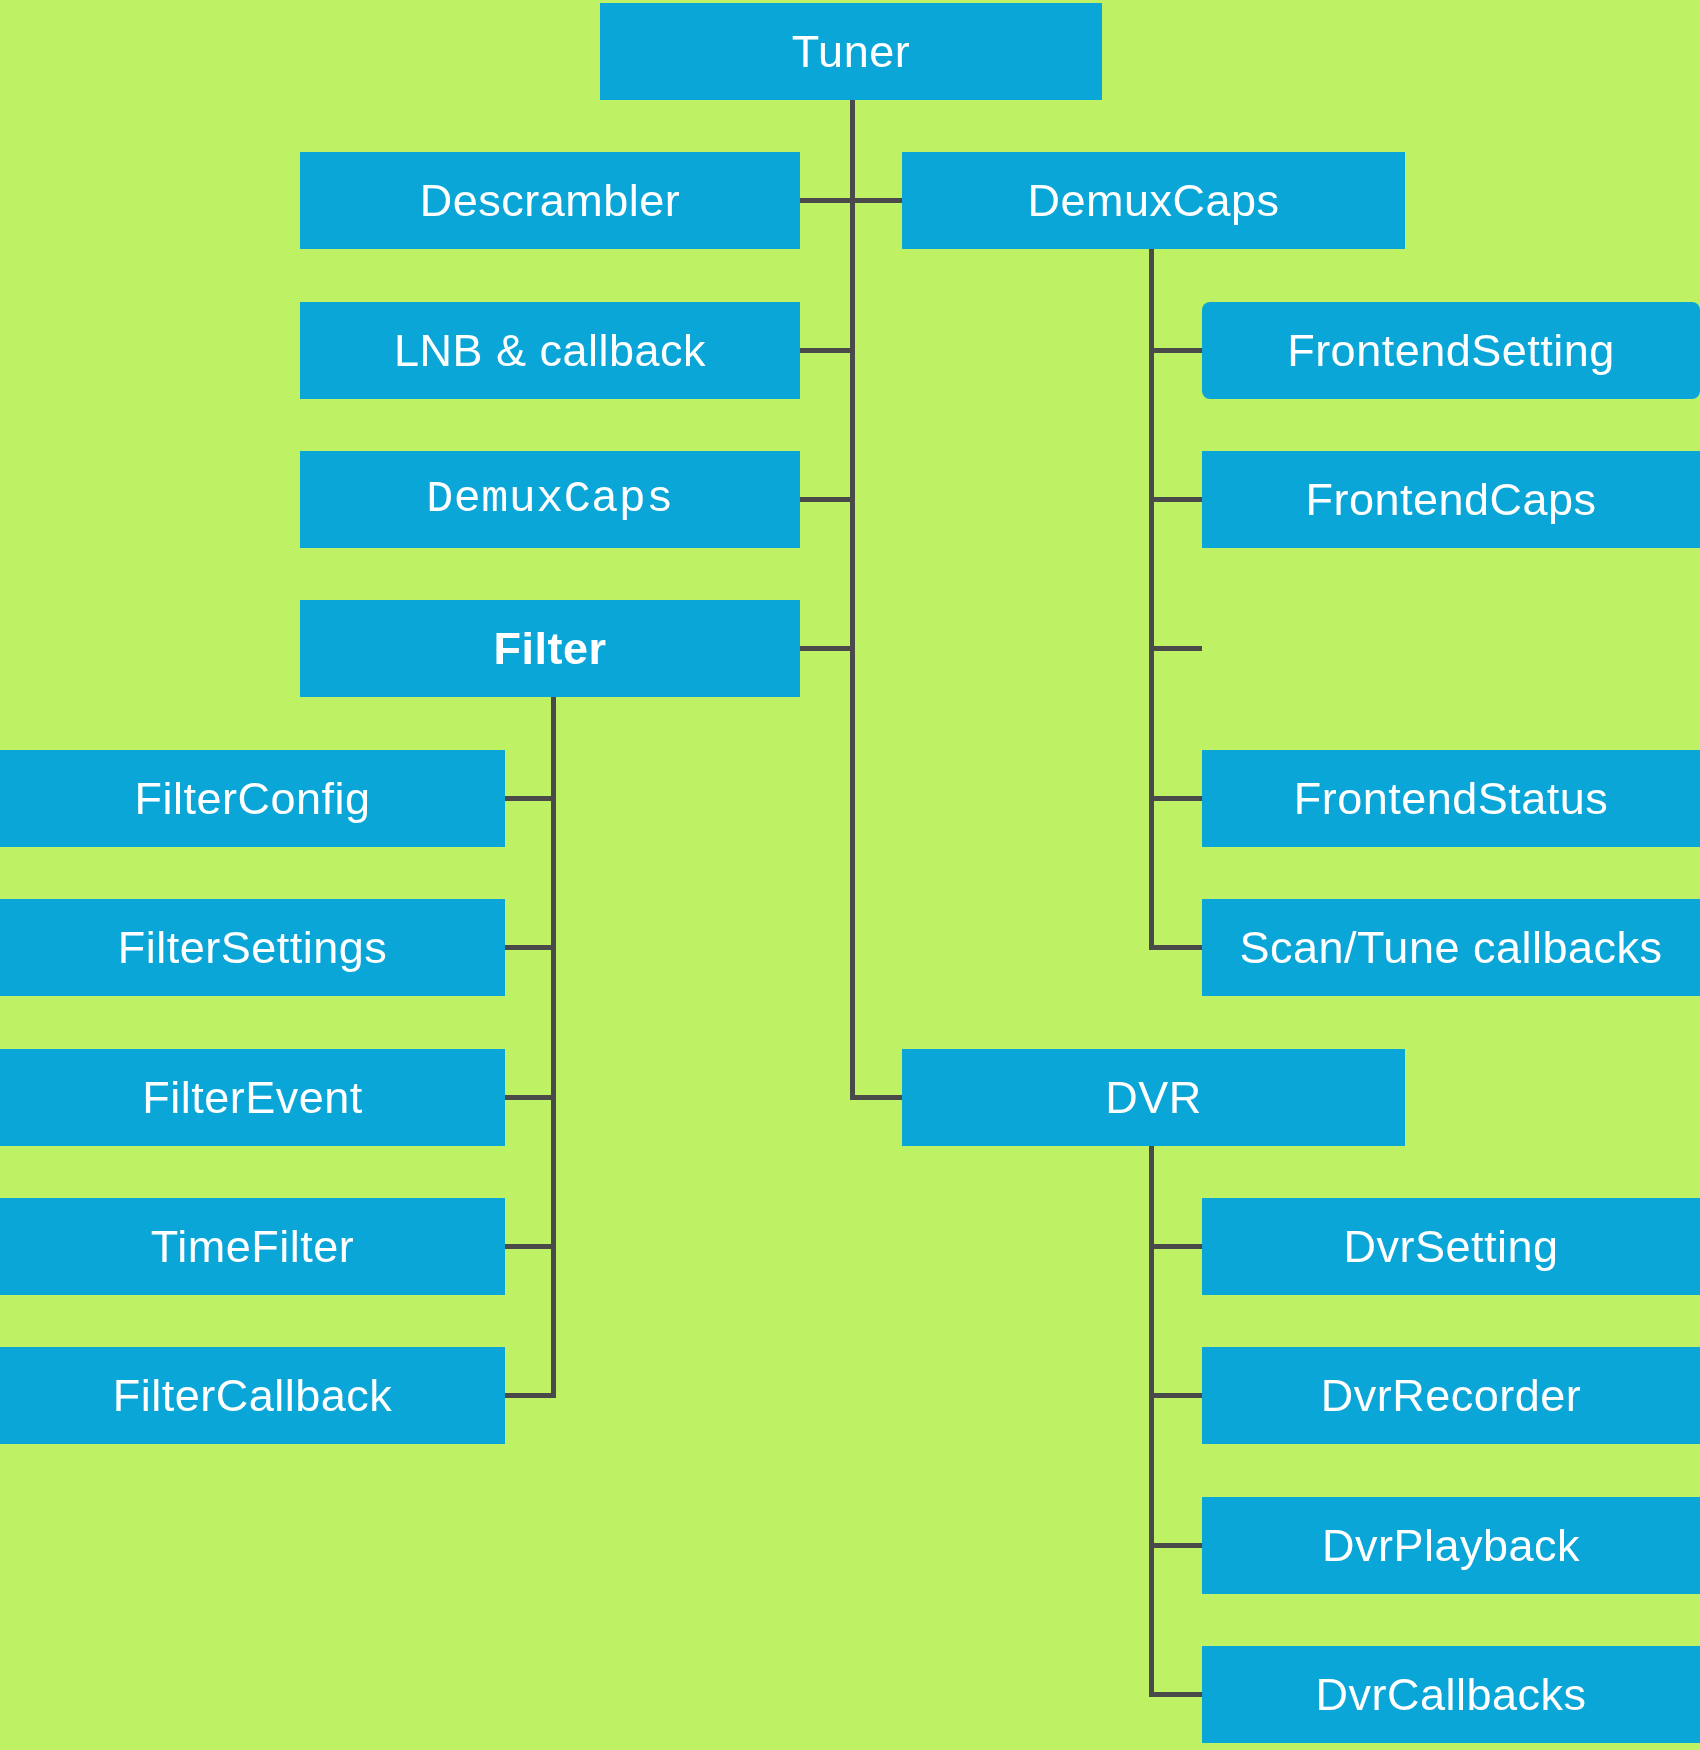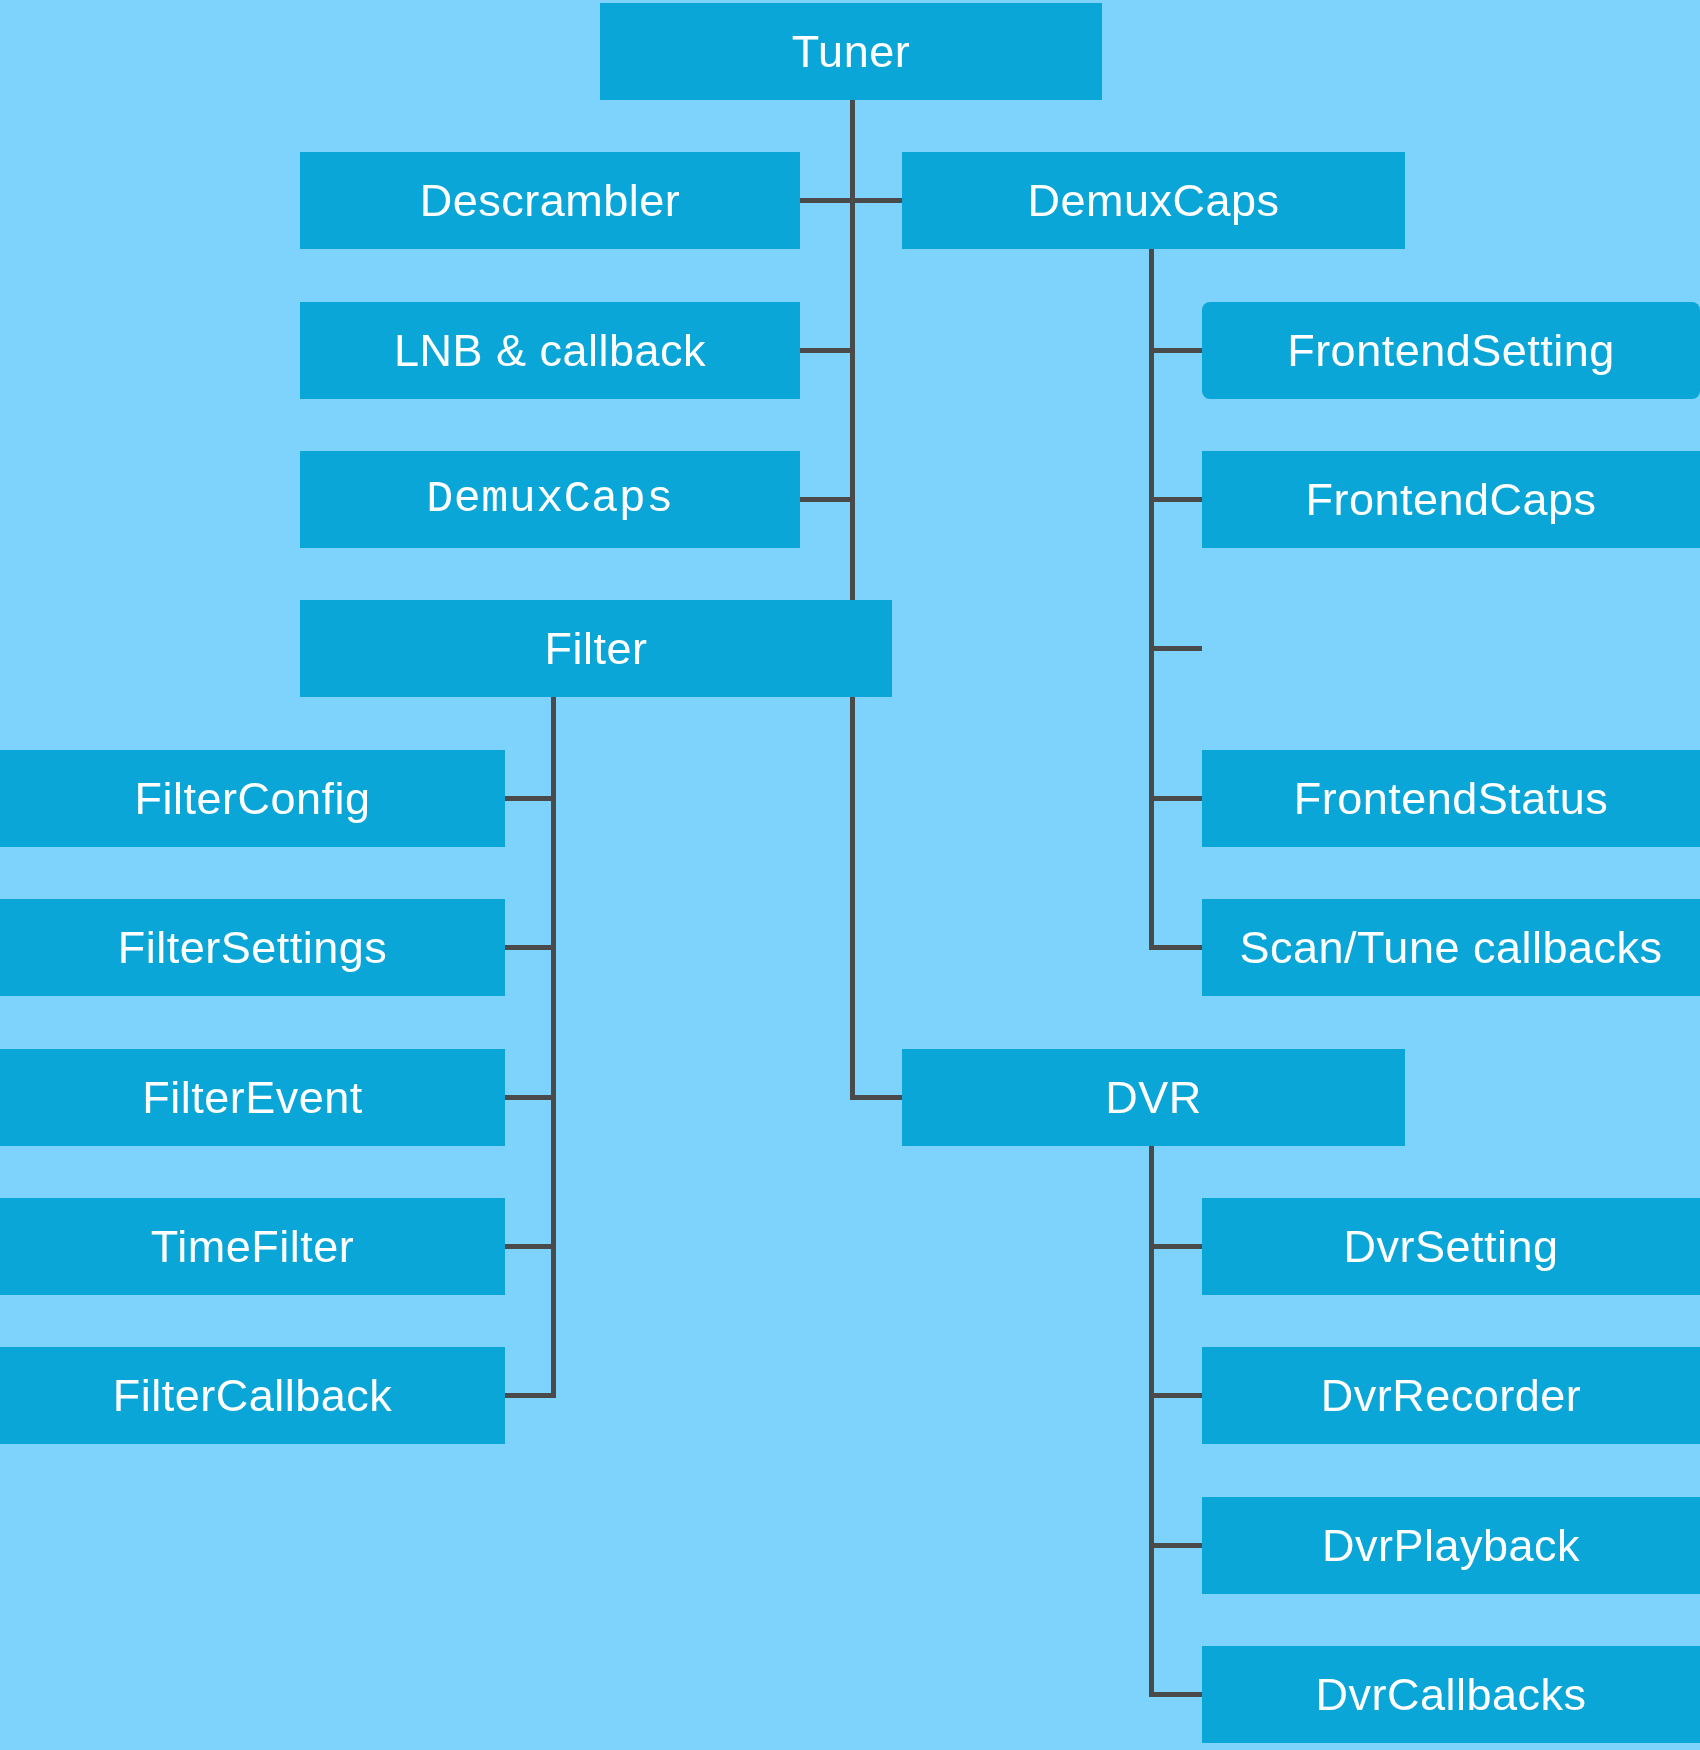--- a/index.html
+++ b/index.html
@@ -4,21 +4,21 @@
 <style>
   html, body {
     margin: 0;
     padding: 0;
     background: #000000;
   }
   .stage {
     position: relative;
     width: 1700px;
     height: 1750px;
-    background: #7dd3fc;
+    background: #bef264;
     overflow: hidden;
     font-family: "Liberation Sans", "DejaVu Sans", sans-serif;
   }
   .node {
     position: absolute;
     height: 97px;
     background: #0ba6d8;
     color: #ffffff;
     font-size: 45px;
     font-weight: 400;
@@ -65,21 +65,21 @@
   <div class="conn h" style="left:1149px; top:1543px; width:53px;"></div>
   <div class="conn h" style="left:1149px; top:1692px; width:53px;"></div>
 
   <div class="node" style="left:600px;  top:3px;    width:502px;">Tuner</div>
   <div class="node" style="left:300px;  top:152px;  width:500px;">Descrambler</div>
   <div class="node" style="left:902px;  top:152px;  width:503px;">DemuxCaps</div>
   <div class="node" style="left:300px;  top:302px;  width:500px;">LNB &amp; callback</div>
   <div class="node" style="left:1202px; top:302px;  width:498px;border-radius:8px;">FrontendSetting</div>
   <div class="node" style="left:300px;  top:451px;  width:500px;font-family:Liberation Mono, monospace;">DemuxCaps</div>
   <div class="node" style="left:1202px; top:451px;  width:498px;">FrontendCaps</div>
-  <div class="node" style="left:300px;  top:600px;  width:592px;">Filter</div>
+  <div class="node" style="left:300px;  top:600px;  width:500px;font-weight:bold;">Filter</div>
   <div class="node" style="left:0px;    top:750px;  width:505px;">FilterConfig</div>
   <div class="node" style="left:1202px; top:750px;  width:498px;">FrontendStatus</div>
   <div class="node" style="left:0px;    top:899px;  width:505px;">FilterSettings</div>
   <div class="node" style="left:1202px; top:899px;  width:498px;">Scan/Tune callbacks</div>
   <div class="node" style="left:0px;    top:1049px; width:505px;">FilterEvent</div>
   <div class="node" style="left:902px;  top:1049px; width:503px;">DVR</div>
   <div class="node" style="left:0px;    top:1198px; width:505px;">TimeFilter</div>
   <div class="node" style="left:1202px; top:1198px; width:498px;">DvrSetting</div>
   <div class="node" style="left:0px;    top:1347px; width:505px;">FilterCallback</div>
   <div class="node" style="left:1202px; top:1347px; width:498px;">DvrRecorder</div>

